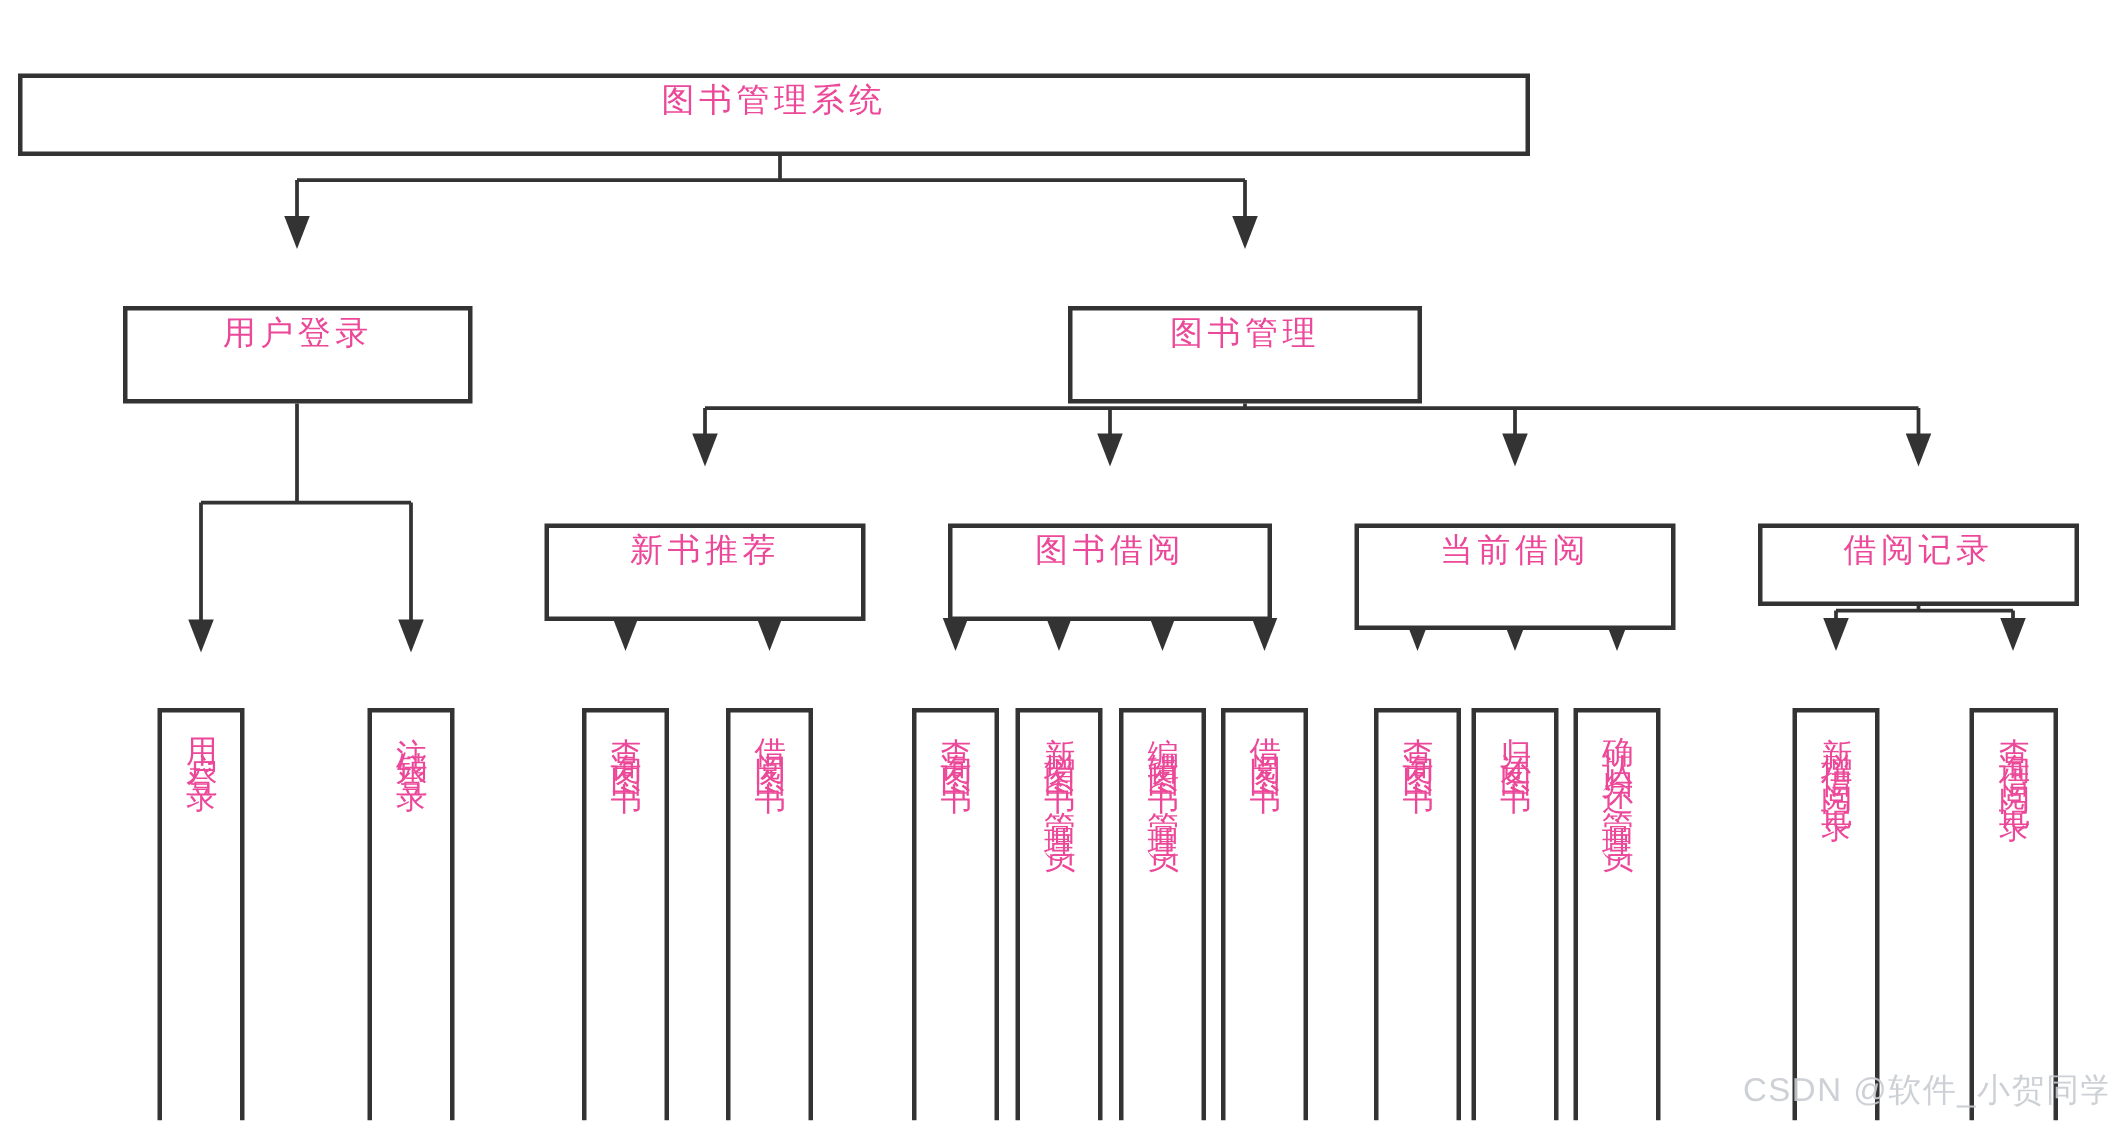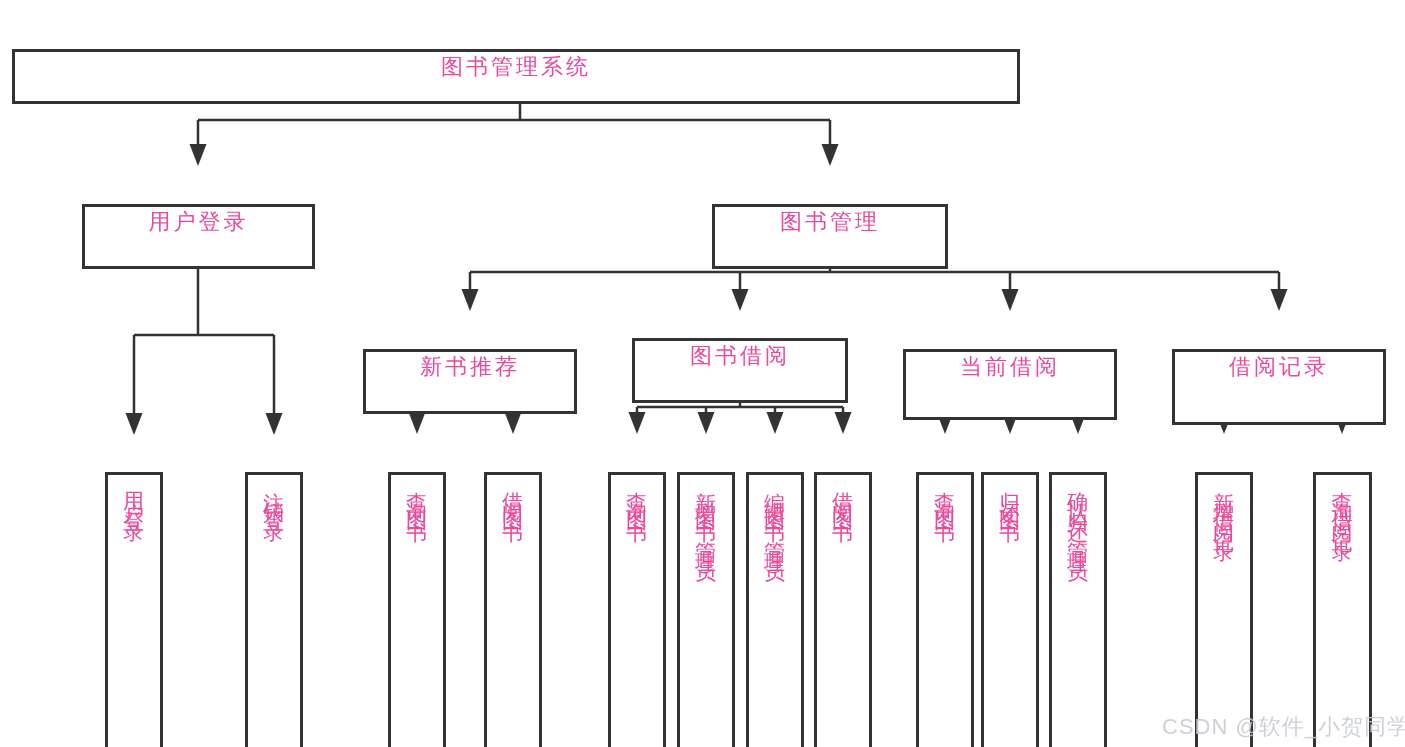--- a/index.html
+++ b/index.html
@@ -118,27 +118,27 @@
   <div class="node h" style="left:82px;top:168px;width:233px;height:65px">
     <span>用户登录</span>
   </div>
   <div class="node h" style="left:712px;top:168px;width:236px;height:65px">
     <span>图书管理</span>
   </div>
 
   <div class="node h" style="left:363px;top:313px;width:214px;height:65px">
     <span>新书推荐</span>
   </div>
-  <div class="node h" style="left:632px;top:302px;width:216px;height:65px">
+  <div class="node h" style="left:632px;top:313px;width:216px;height:65px">
     <span>图书借阅</span>
   </div>
   <div class="node h" style="left:903px;top:313px;width:214px;height:71px">
     <span>当前借阅</span>
   </div>
-  <div class="node h" style="left:1172px;top:313px;width:214px;height:76px">
+  <div class="node h" style="left:1172px;top:313px;width:214px;height:55px">
     <span>借阅记录</span>
   </div>
 
   <div class="node v" style="left:105px;top:436px;width:58px;height:297px">
     <span class="vt">用户登录</span>
   </div>
   <div class="node v" style="left:245px;top:436px;width:58px;height:297px">
     <span class="vt">注销登录</span>
   </div>
 

